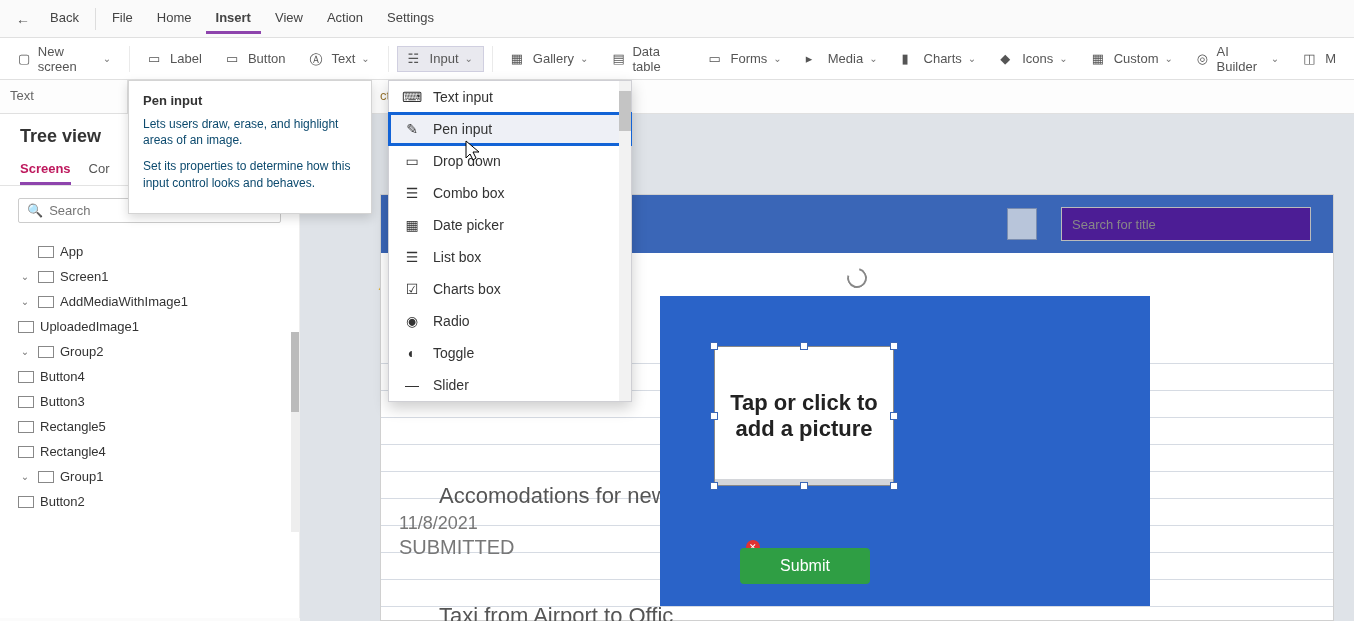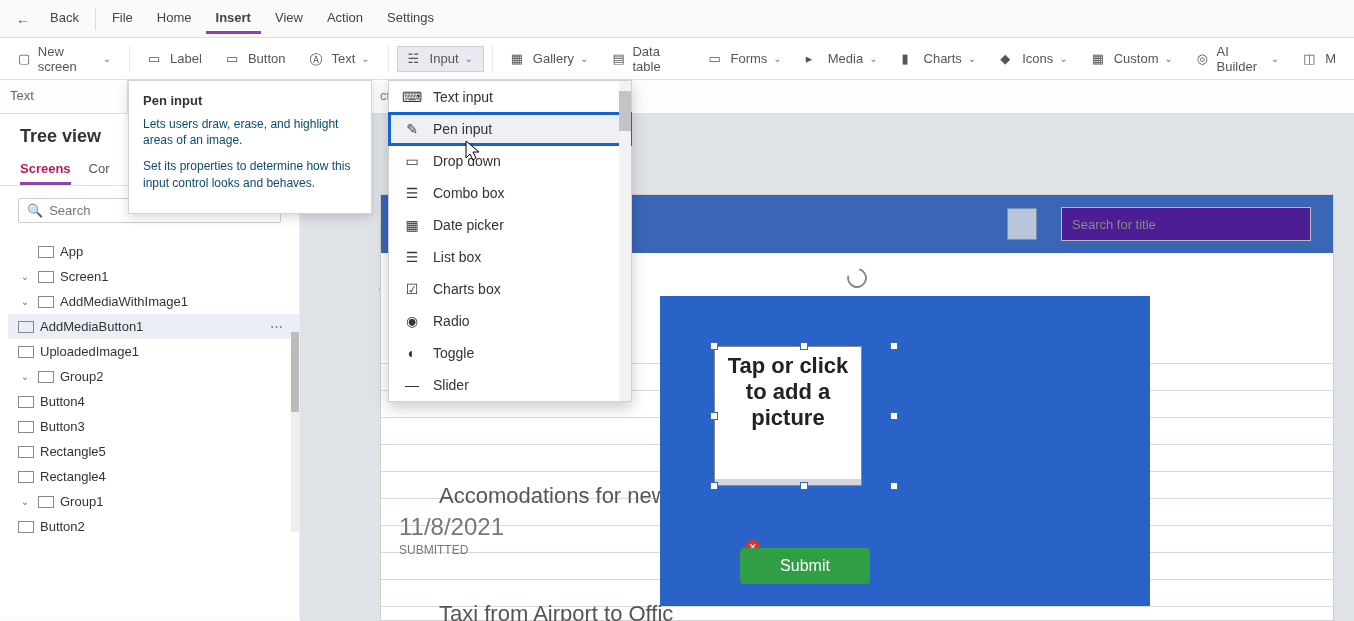--- a/index.html
+++ b/index.html
@@ -63,27 +63,27 @@
   .top-band{height:58px;background:#3a66b7;display:flex;align-items:center;justify-content:flex-end;gap:24px;padding:0 22px;}
   .combo-blank{width:30px;height:32px;background:#b8c5da;border:1px solid #7a8db0;}
   .search-box{width:250px;height:34px;background:#4c1d95;border:1px solid #bbb;color:#888;padding:0 10px;display:flex;align-items:center;}
   .app-body{position:absolute;left:0;right:0;top:58px;bottom:0;background:#fff;}
   .refresh-row{height:50px;display:flex;align-items:center;justify-content:center;color:#666;}
   .refresh-ico{width:20px;height:20px;border:2px solid #888;border-radius:50%;border-top-color:transparent;transform:rotate(-30deg);}
   .table-lines{position:absolute;left:0;right:0;top:110px;}
   .table-lines .line{height:0;border-top:1px solid #d6dbe3;margin-bottom:26px;}
   .glist{position:absolute;left:18px;top:230px;}
   .glist .gtitle{font-size:22px;color:#555;margin-left:40px;}
-  .glist .gdate{font-size:24px;color:#777;margin-top:4px;}
-  .glist .gstat{font-size:12px;color:#777;margin-top:2px;}
+  .glist .gdate{font-size:18px;color:#777;margin-top:4px;}
+  .glist .gstat{font-size:20px;color:#777;margin-top:2px;}
   .glist .item2{margin-top:44px;}
 
   
   .blue-card{position:absolute;left:360px;top:182px;width:490px;height:310px;background:#2a63c8;}
-  .add-box{position:absolute;left:54px;top:50px;width:148px;height:140px;background:#fff;border:1px solid #888;box-shadow:inset 0 -6px 0 #d4d6da;display:flex;justify-content:center;text-align:center;font-size:22px;font-weight:600;color:#222;padding:6px;}
+  .add-box{position:absolute;left:54px;top:50px;width:180px;height:140px;background:#fff;border:1px solid #888;box-shadow:inset 0 -6px 0 #d4d6da;display:flex;align-items:center;justify-content:center;text-align:center;font-size:22px;font-weight:600;color:#222;padding:6px;}
   .handle{position:absolute;width:8px;height:8px;background:#fff;border:1px solid #3a66b7;}
   .sub-btn{position:absolute;left:80px;bottom:22px;width:130px;height:36px;background:#2f9e44;color:#fff;border:none;border-radius:4px;font-size:16px;}
   .back-btn{position:absolute;left:256px;bottom:22px;width:130px;height:36px;background:#c92a2a;color:#fff;border:none;border-radius:4px;font-size:16px;}
   .err-dot{position:absolute;left:86px;bottom:52px;width:14px;height:14px;background:#e03131;border-radius:50%;}
   .err-dot::after{content:"✕";color:#fff;font-size:9px;position:relative;top:-2px;left:3px;}
 
   .warn{color:#e6a500;font-size:13px;}
   .cursor{position:absolute;left:465px;top:140px;z-index:80;pointer-events:none;}
 </style>
 </head>
@@ -200,25 +200,20 @@
     <div class="node">
         <span class="chev">⌄</span>
         <span class="ico"></span>
         <span>Screen1</span>
       </div>
     <div class="node ind1">
         <span class="chev">⌄</span>
         <span class="ico"></span>
         <span>AddMediaWithImage1</span>
       </div>
-    <div class="node ind2 sel">
-        <span class="ico"></span>
-        <span>AddMediaButton1</span>
-        <span class="dots">⋯</span>
-      </div>
     <div class="node ind2">
         <span class="ico"></span>
         <span>UploadedImage1</span>
       </div>
     <div class="node ind1">
         <span class="chev">⌄</span>
         <span class="ico"></span>
         <span>Group2</span>
       </div>
     <div class="node ind2">

